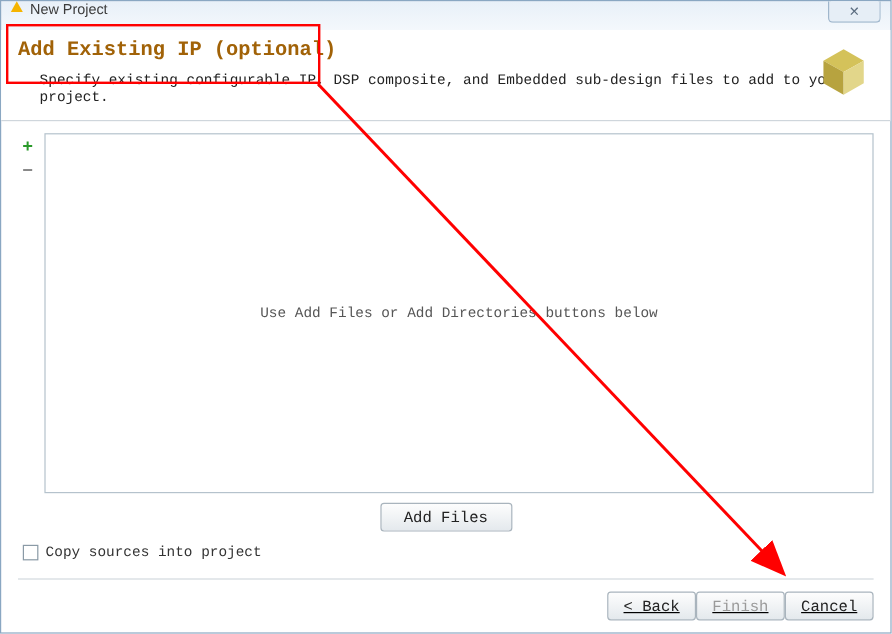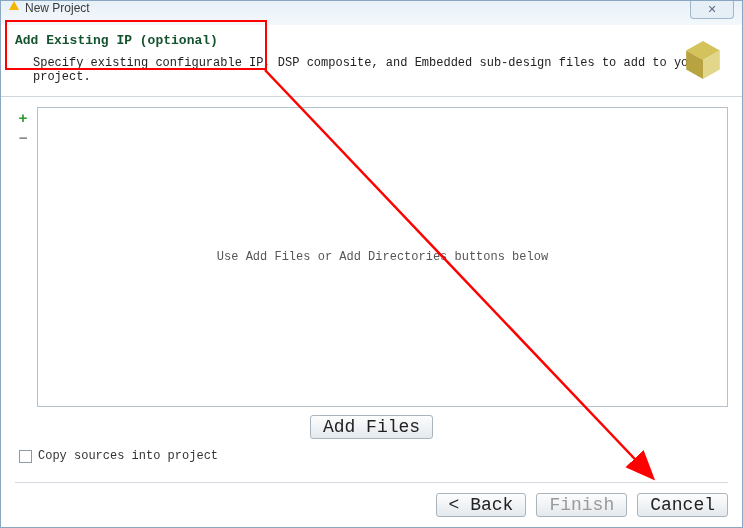--- a/index.html
+++ b/index.html
@@ -58,22 +58,22 @@
   .header-area {
     position: relative;
     padding: 8px 14px 12px 14px;
     border-bottom: 1px solid #cfd6dc;
     background: #fff;
     margin-top: 2px;
     min-height: 70px;
   }
   .header-title {
     font-weight: bold;
-    font-size: 13px;
-    color: #14532d;
+    font-size: 17px;
+    color: #a16207;
     margin-bottom: 8px;
   }
   .header-sub {
     font-size: 12px;
     color: #222;
     padding-left: 18px;
   }
   .logo-cube {
     position: absolute;
     right: 18px;
@@ -119,21 +119,21 @@
     gap: 14px;
     margin-top: 8px;
   }
   .wiz-btn {
     min-width: 110px;
     height: 24px;
     border: 1px solid #a9b4bd;
     border-radius: 3px;
     background: linear-gradient(#fdfdfd, #e4e9ed);
     font-family: "Courier New", monospace;
-    font-size: 18px;
+    font-size: 13px;
     color: #222;
     cursor: pointer;
     padding: 0 12px;
   }
   .wiz-btn:disabled { color: #9a9a9a; }
   .checkbox-row {
     display: flex;
     align-items: flex-end;
     gap: 6px;
     margin: 10px 0 0 4px;
@@ -142,21 +142,21 @@
   .chk {
     width: 13px; height: 13px;
     border: 1px solid #8a9aa6;
     background: #fff;
   }
   .footer {
     position: absolute;
     bottom: 10px;
     right: 14px;
     display: flex;
-    gap: 10px;
+    text-decoration: underline;
   }
   .footer .wiz-btn { min-width: 74px; }
   .sep {
     position: absolute;
     left: 14px; right: 14px;
     bottom: 44px;
     border-top: 1px solid #d3d9de;
   }
   
   .anno-box {

